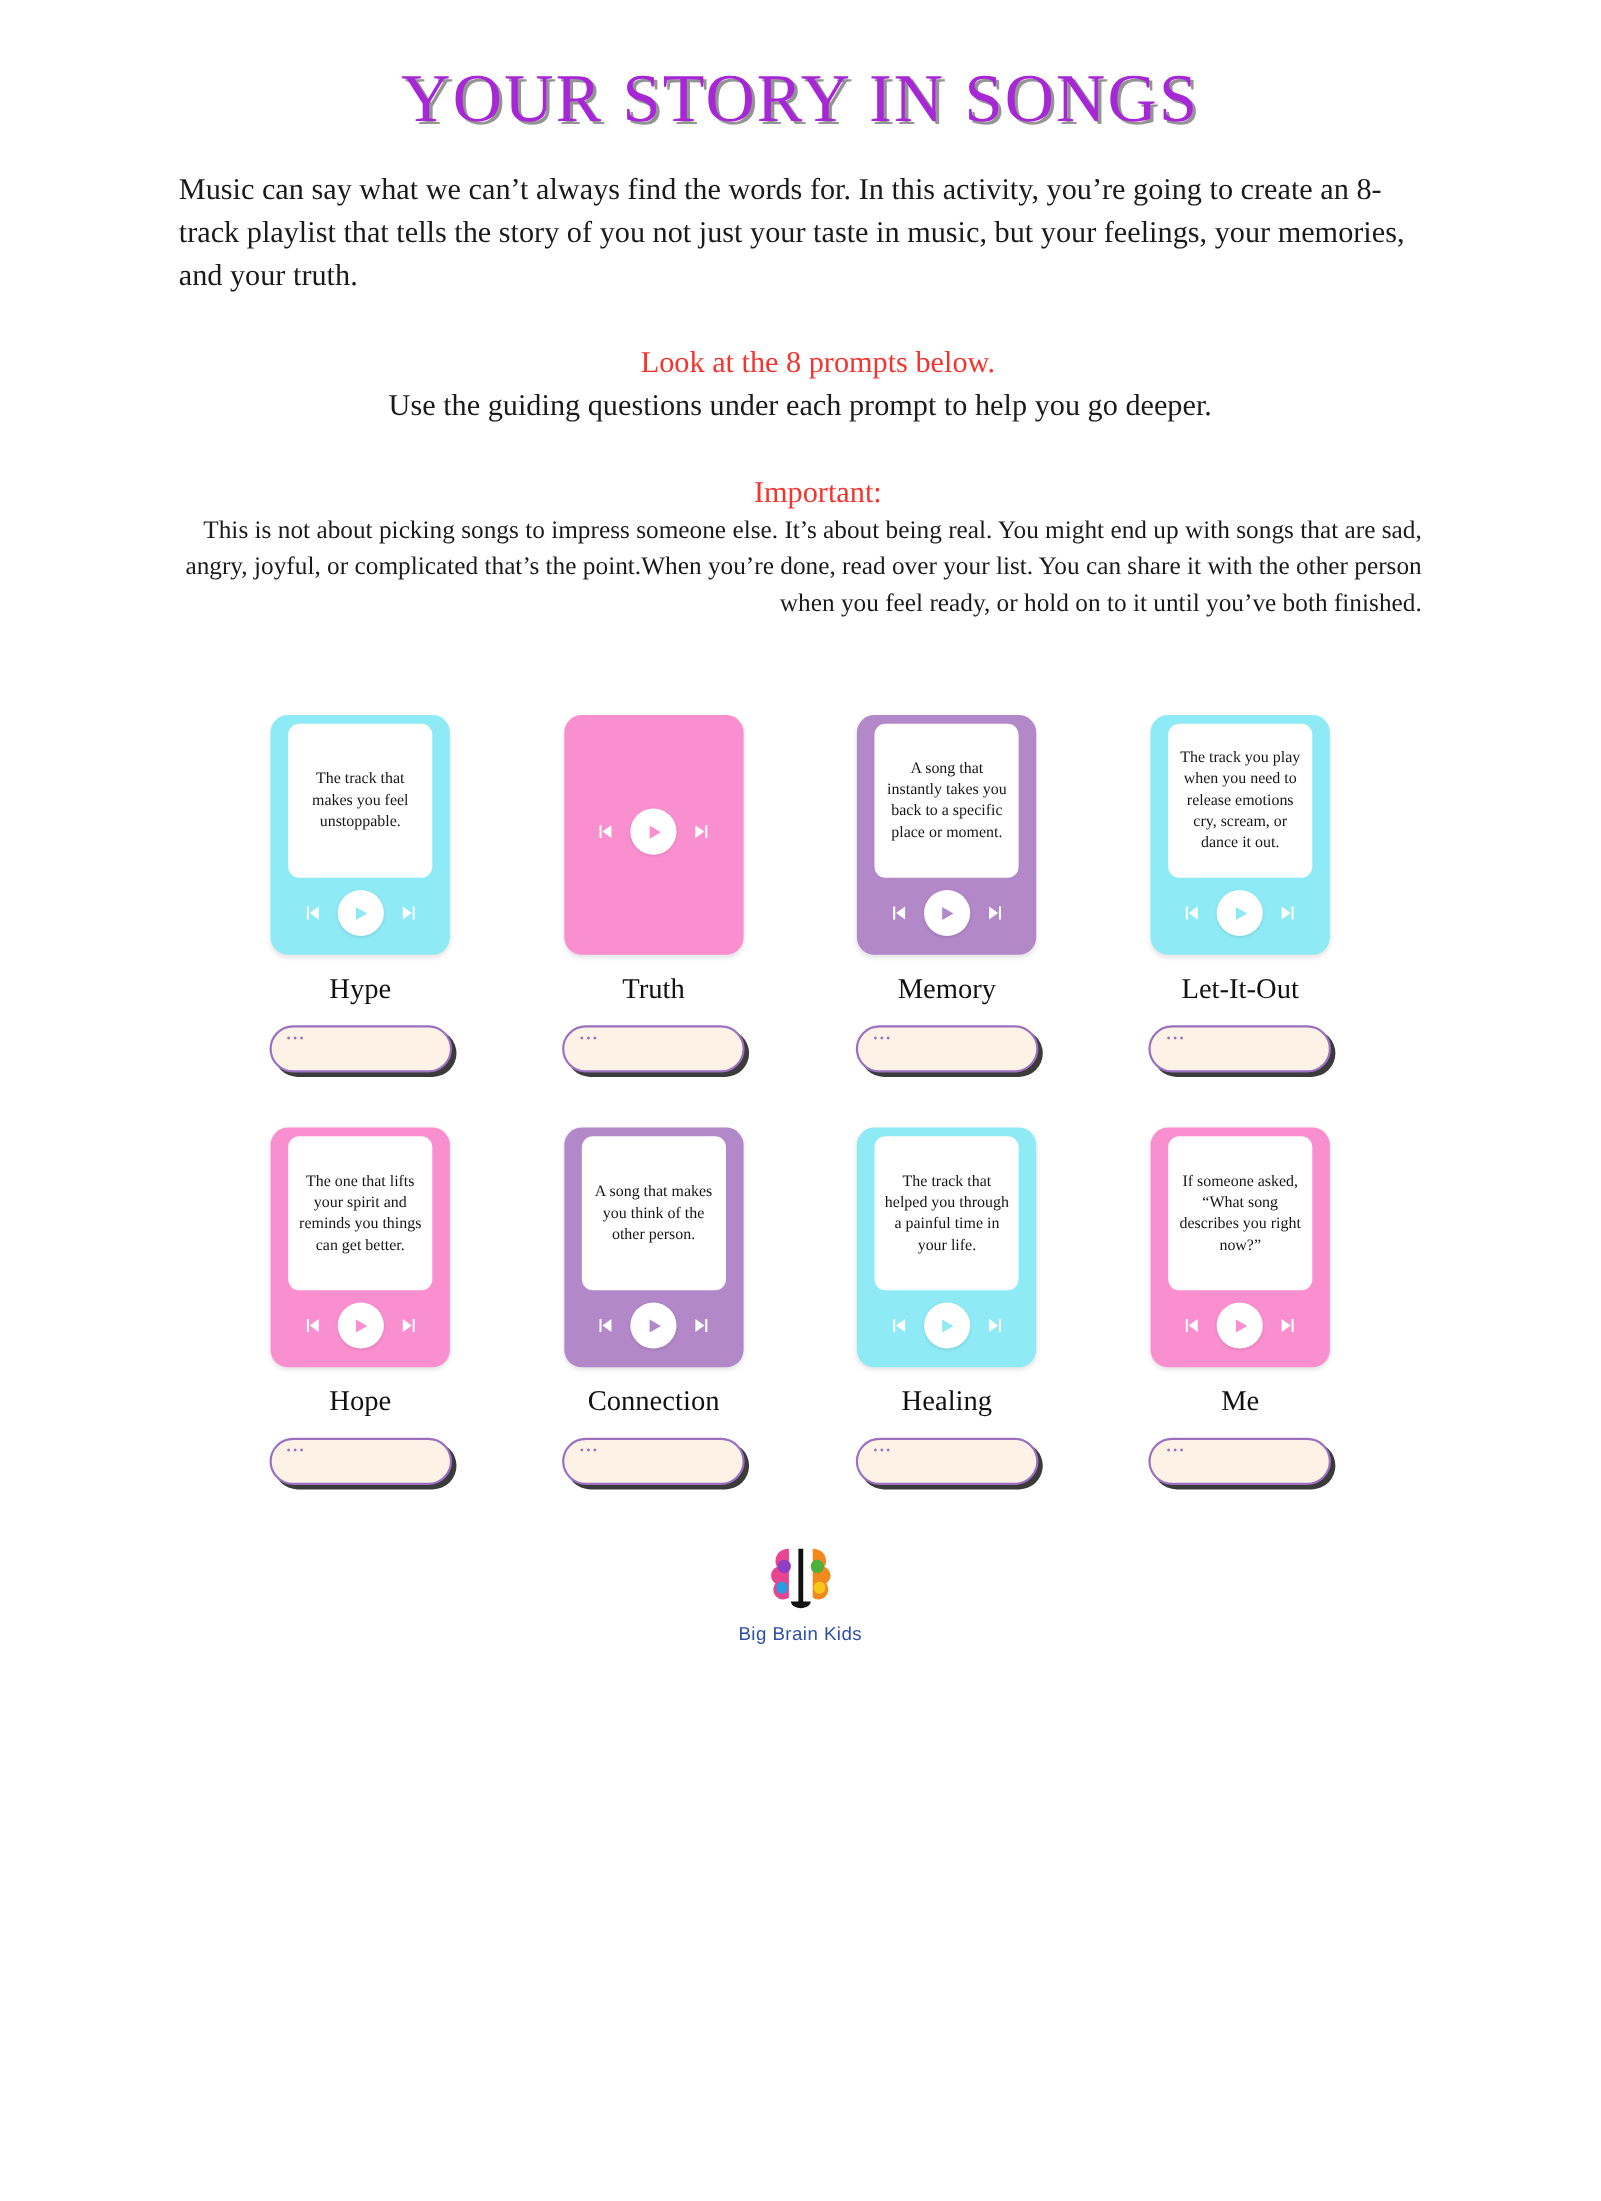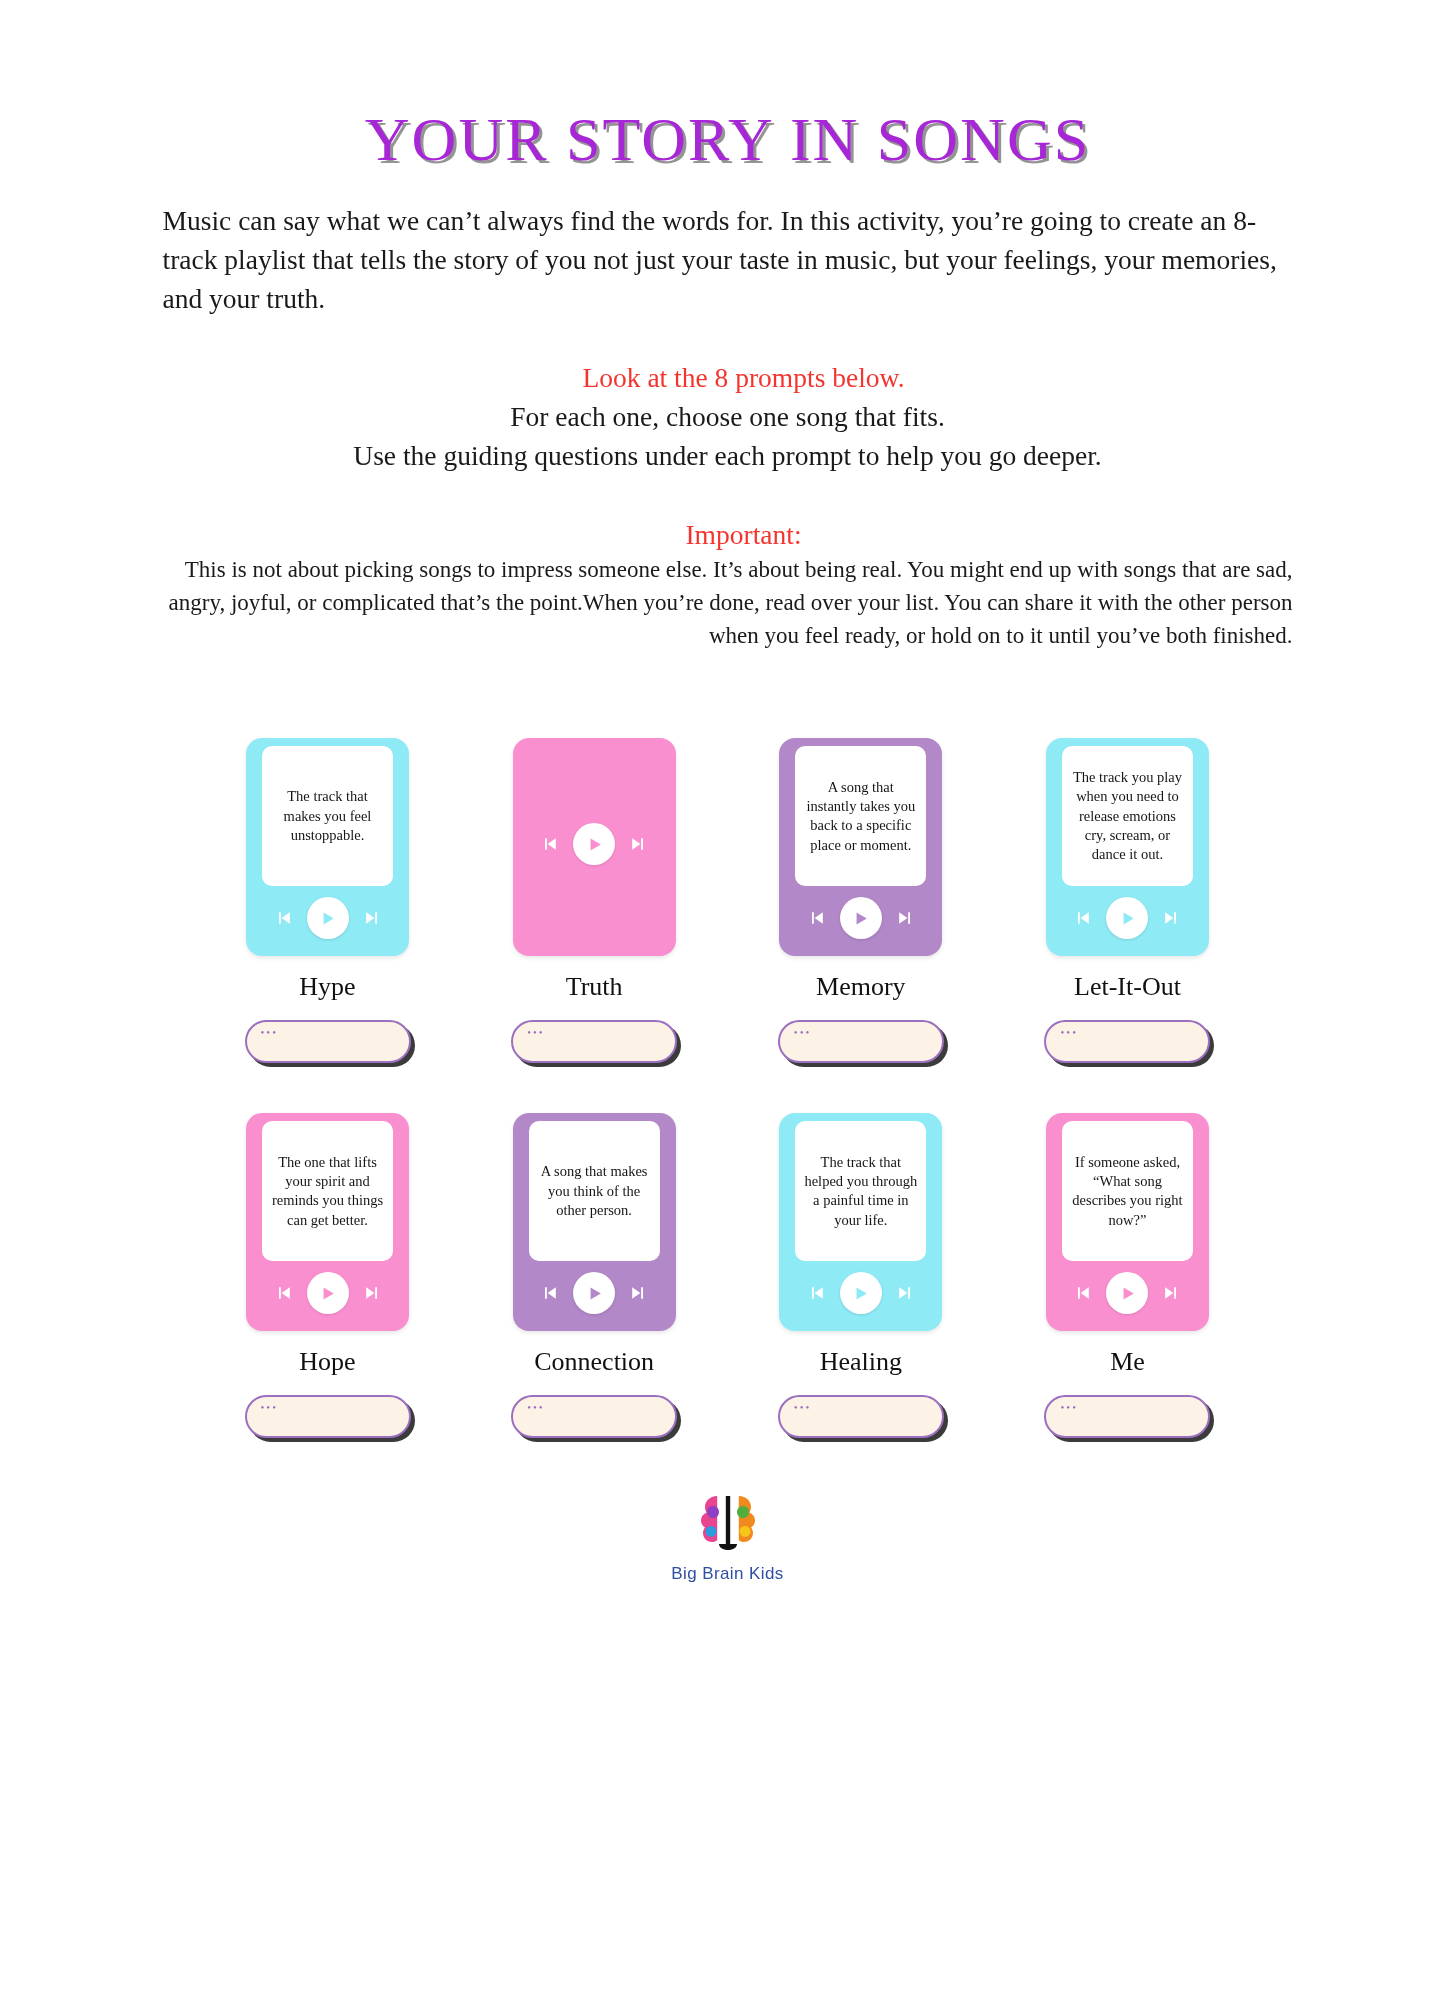--- a/index.html
+++ b/index.html
@@ -7,21 +7,21 @@
   body {
     font-family: "Liberation Serif", "DejaVu Serif", serif;
     color: #1a1a1a;
     position: relative;
     overflow: hidden;
   }
 
   .page { width: 1455px; height: 2001px; position: relative; padding: 0; }
 
   
-  .title-wrap { text-align: center; padding-top: 104px; }
+  .title-wrap { text-align: center; padding-top: 55px; }
   .title {
     font-family: "Liberation Serif", "DejaVu Serif", serif;
     font-size: 62px;
     letter-spacing: 2px;
     font-weight: 400;
     color: #A726D6;
     text-shadow: 3px 3px 0 rgba(60,60,60,0.55);
     display: inline-block;
   }
 
@@ -152,21 +152,20 @@
   <div class="title-wrap">
     <h1 class="title">YOUR STORY IN SONGS</h1>
   </div>
 
   <div class="intro">Music can say what we can’t always find the words for. In this activity, you’re going to create an 8-track playlist that tells the story of you not just your taste in music, but your feelings, your memories, and your truth.</div>
 
   <div class="block-gap"></div>
 
   <div class="lines">
     <div class="red">Look at the 8 prompts below.</div>
-    <div>For each one, choose one song that fits.</div>
     <div>Use the guiding questions under each prompt to help you go deeper.</div>
   </div>
 
   <div class="block-gap"></div>
 
   <div class="lines red">Important:</div>
   <div class="para">This is not about picking songs to impress someone else. It’s about being real. You might end up with songs that are sad, angry, joyful, or complicated that’s the point.When you’re done, read over your list. You can share it with the other person when you feel ready, or hold on to it until you’ve both finished.</div>
 
   <div class="grid">
 

